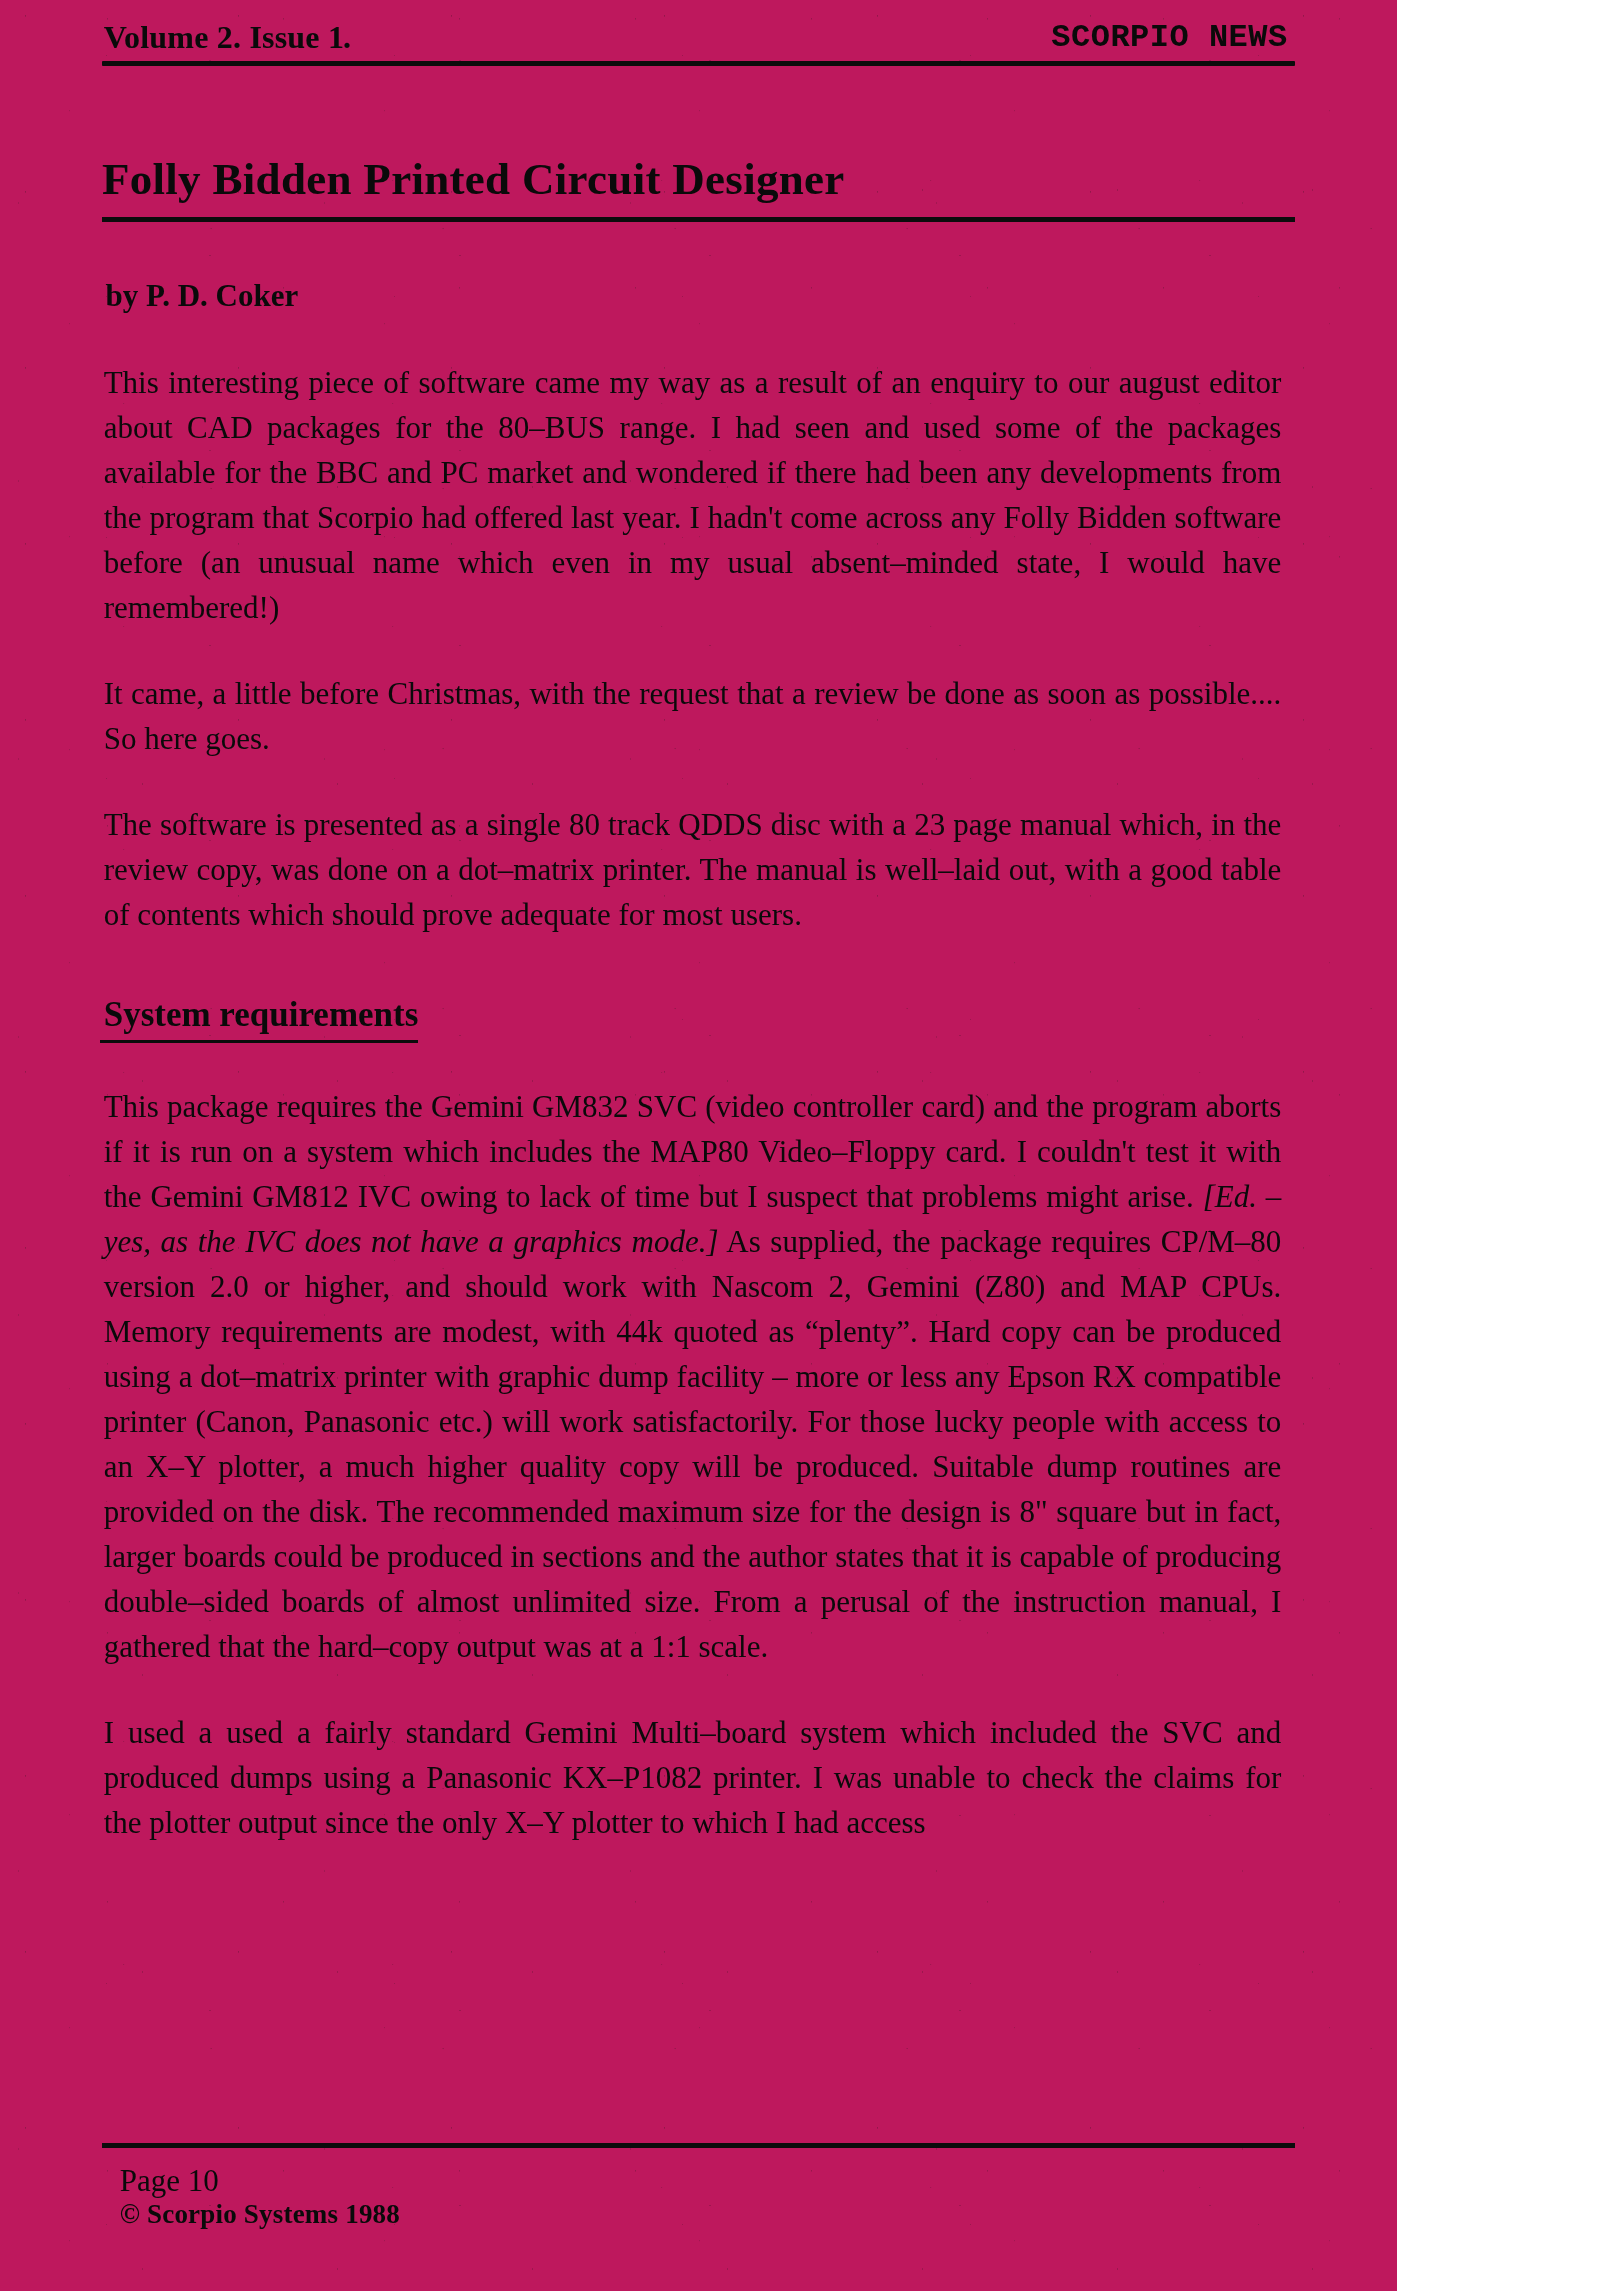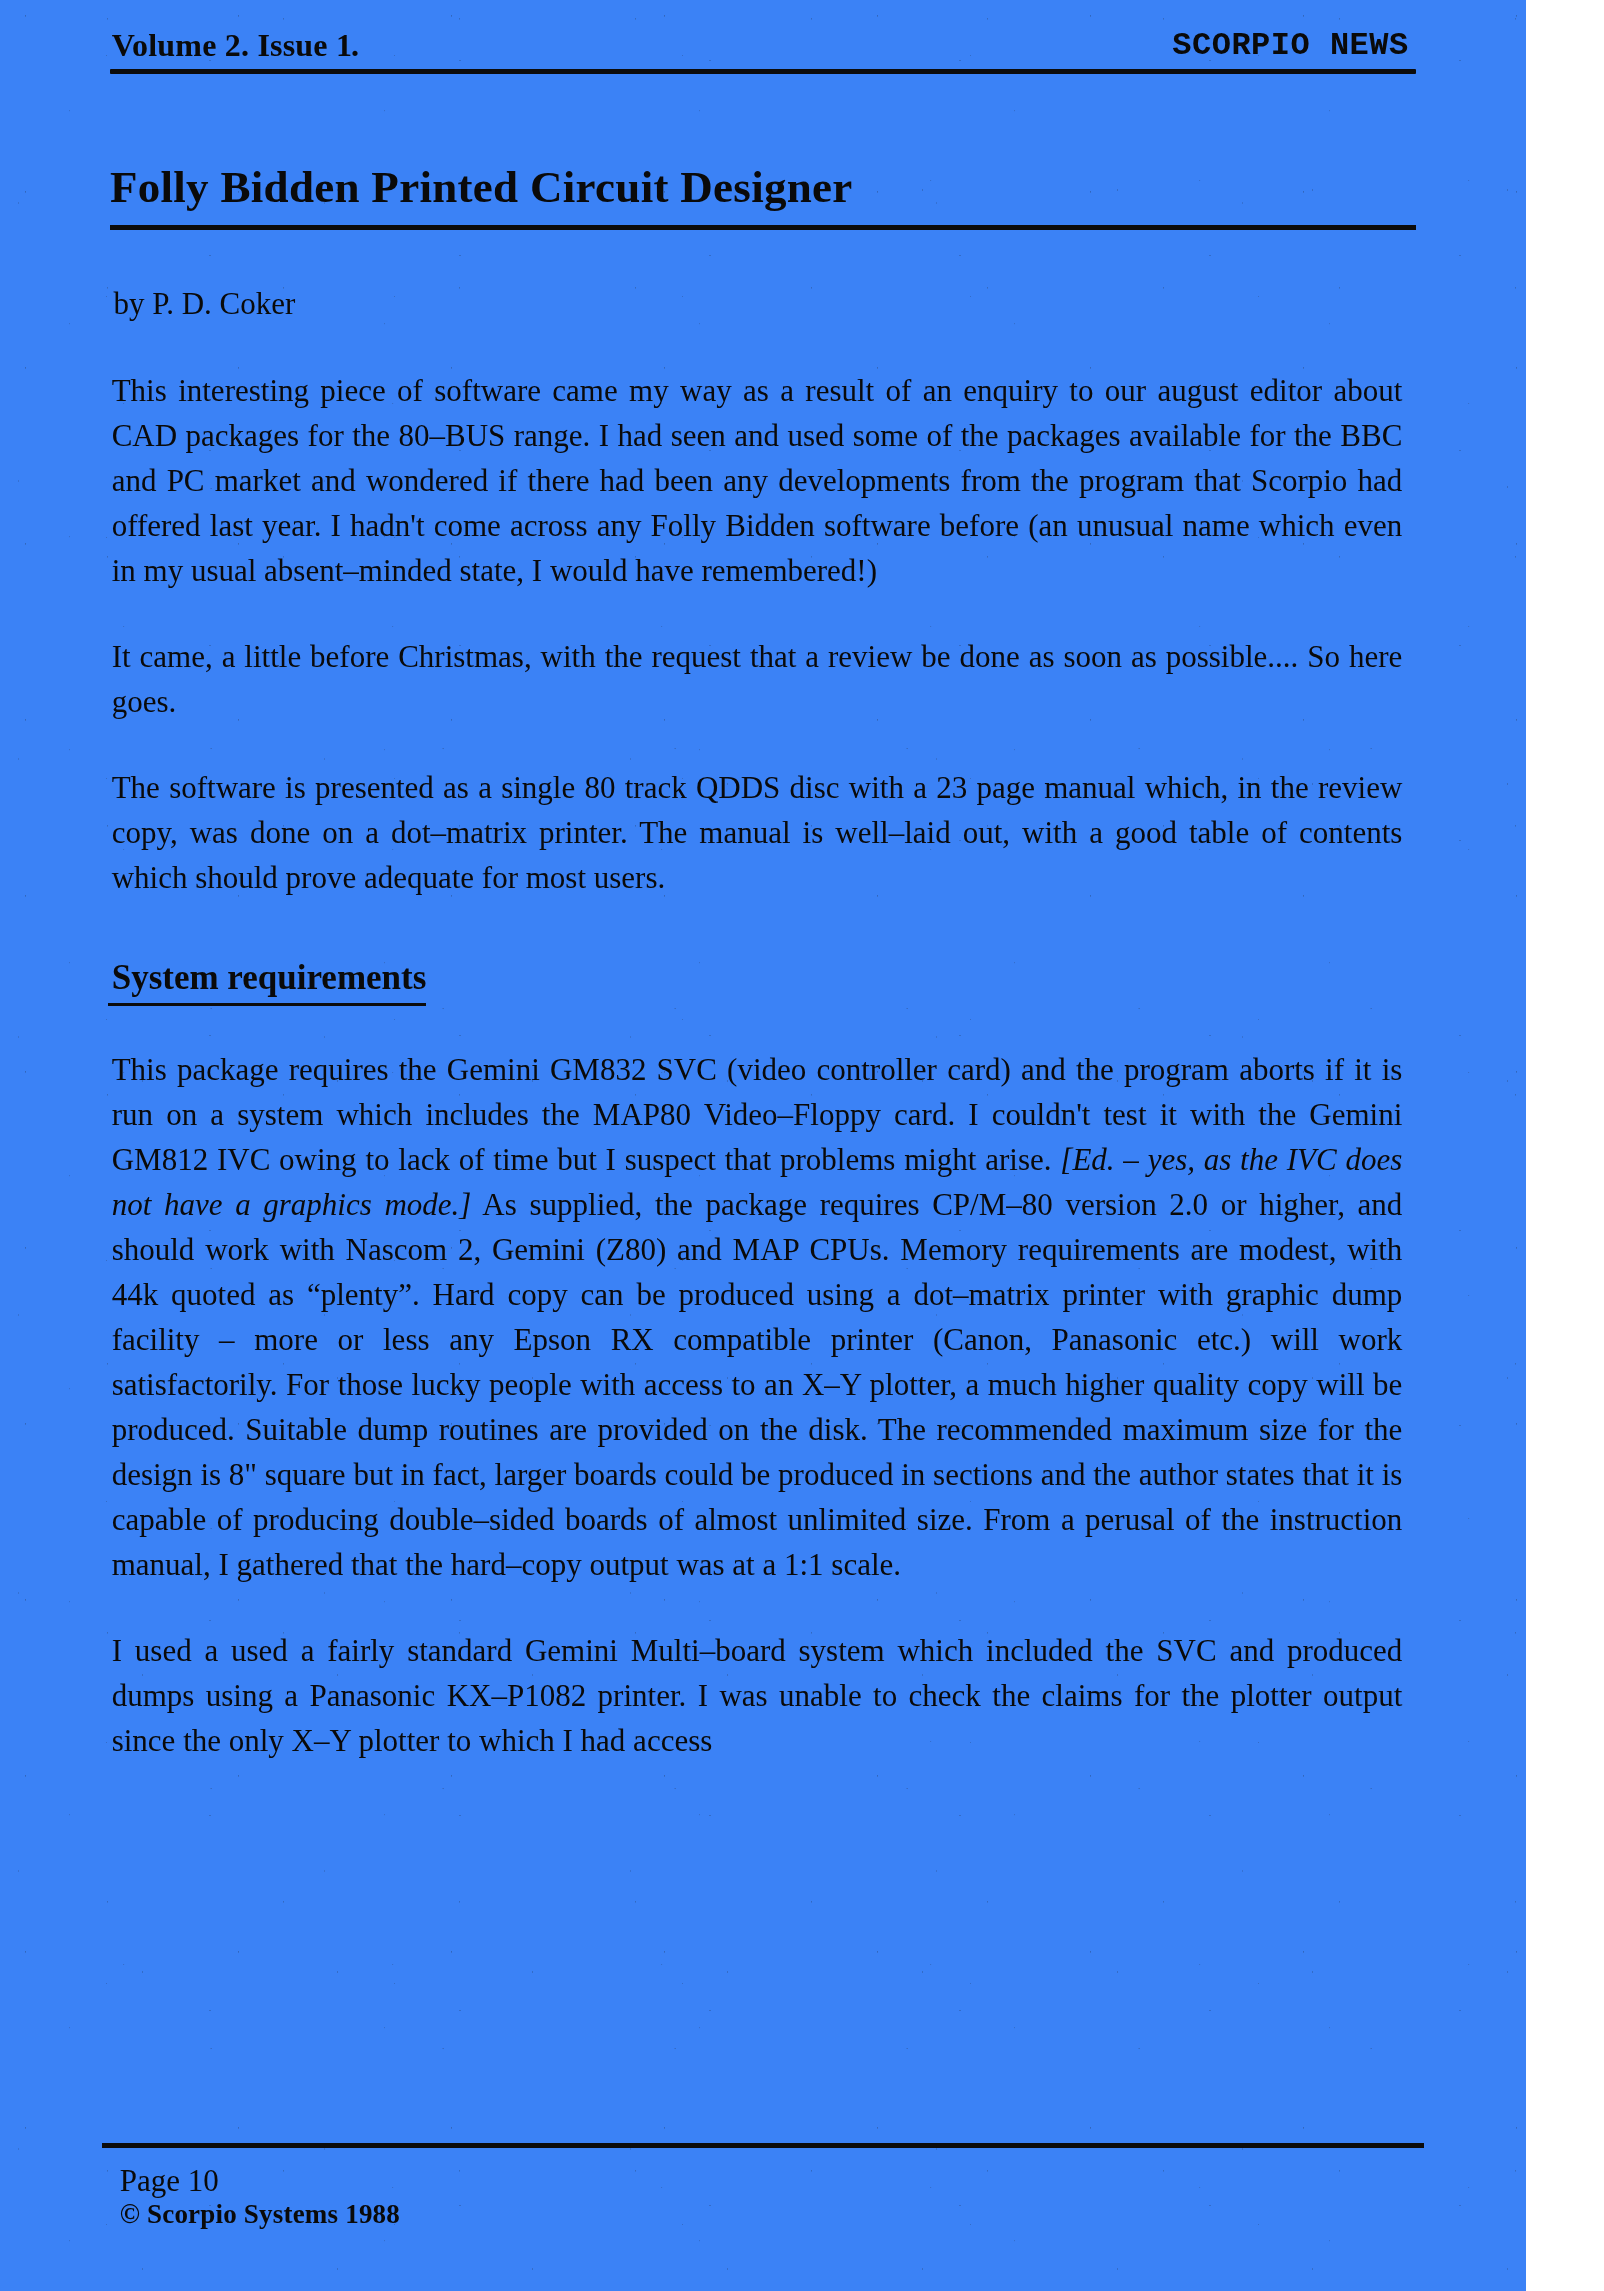--- a/index.html
+++ b/index.html
@@ -4,25 +4,25 @@
 <title>Scorpio News — Folly Bidden Printed Circuit Designer</title>
 <style>
   html, body {
     margin: 0;
     padding: 0;
     background: #ffffff;
   }
 
   .page {
     position: relative;
-    width: 1526px;
+    width: 1397px;
     height: 2291px;
-    background: #3b82f6;
+    background: #be185d;
     box-sizing: border-box;
-    padding: 8px;
+    padding: 0;
     overflow: hidden;
     font-family: "Liberation Serif", "DejaVu Serif", serif;
     color: #0a0a0a;
   }
 
   
   .scan-noise {
     position: absolute;
     inset: 0;
     pointer-events: none;
@@ -88,20 +88,21 @@
     height: 4.6px;
     background: #0c0c0c;
     margin: 13px 1.9px 0 1.9px;
   }
 
   
   .byline {
     font-size: 31px;
     margin: 56px 0 0 1.9px;
     padding-left: 3.7px;
+    font-weight: bold;
   }
 
   p.body {
     font-size: 31px;
     line-height: 45px;
     text-align: justify;
     margin: 41px 12px 0 0;
     padding: 0 3.7px 0 3.7px;
     -webkit-hyphens: none;
     hyphens: none;

